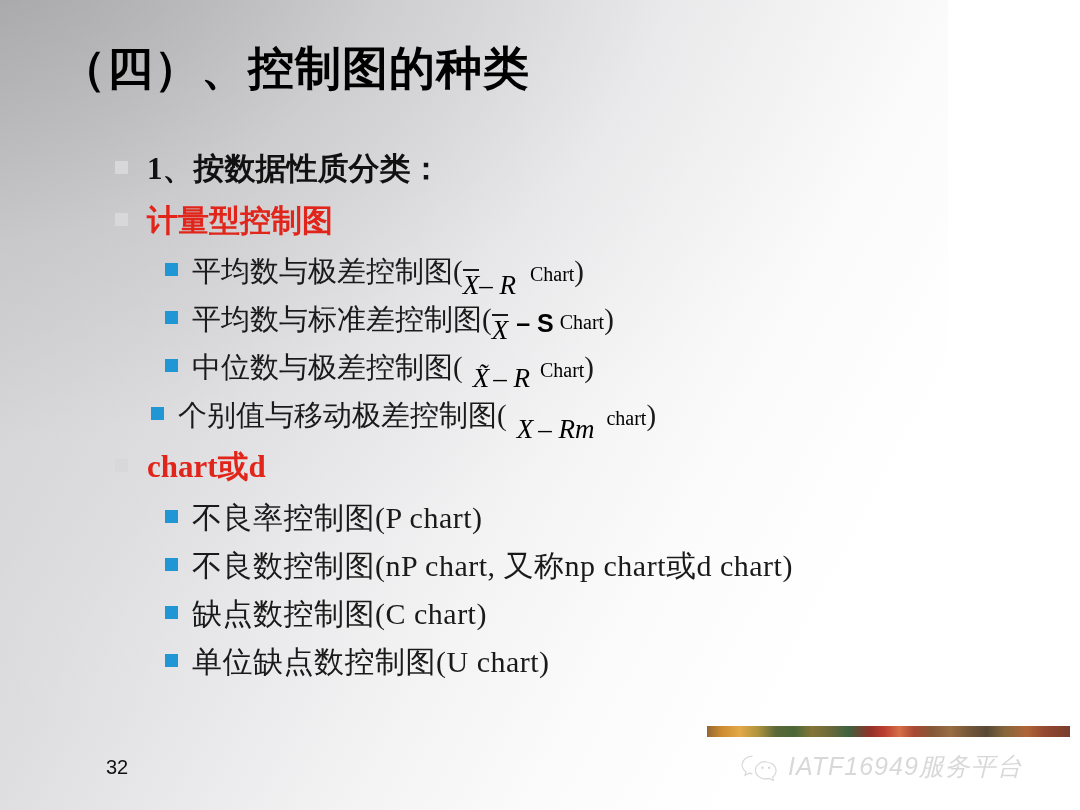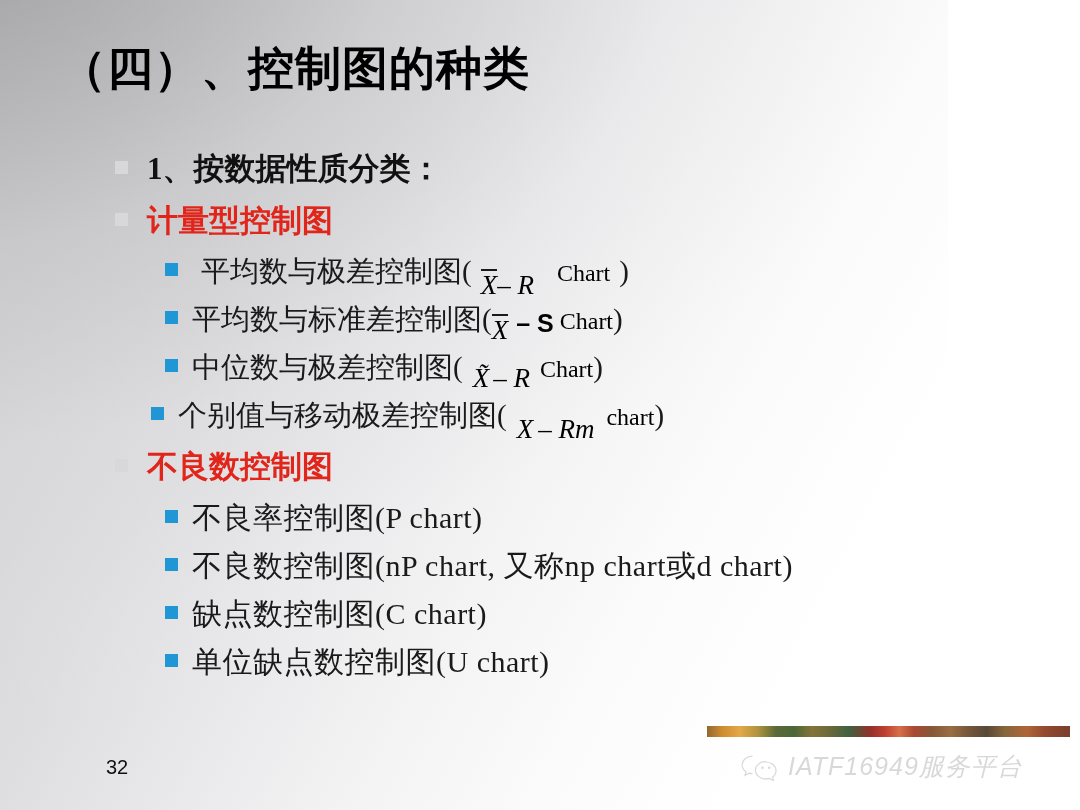--- a/index.html
+++ b/index.html
@@ -113,21 +113,21 @@
   }
   .sans-bold {
     font-family: "Liberation Sans", "DejaVu Sans", sans-serif;
     font-style: normal;
     font-weight: bold;
     font-size: 25px;
   }
   .chartword {
     font-style: normal;
     font-family: "Liberation Serif", "DejaVu Serif", serif;
-    font-size: 24px;
+    font-size: 20px;
   }
   .drop {
     position: relative;
     top: 13px;
   }
   .drop-sm {
     position: relative;
     top: 10px;
   }
   .mono-ish {
@@ -196,21 +196,21 @@
   <div class="row" style="left:115px; top:148px;">
     <span class="bullet-l1"></span>
     <span class="txt-black-bold">1、按数据性质分类：</span>
   </div>
 
   <div class="row" style="left:115px; top:200px;">
     <span class="bullet-l1"></span>
     <span class="txt-red-bold">计量型控制图</span>
   </div>
 
-  <div class="row" style="left:165px; top:252px;gap:9px;">
+  <div class="row" style="left:165px; top:252px;">
     <span class="bullet-l2"></span>
     <span class="txt-body">平均数与极差控制图(</span>
     <span class="formula drop"><span class="overbar">X</span><span>– R</span></span>
     <span class="chartword" style="padding-left:14px;">Chart</span>
     <span class="txt-body">)</span>
   </div>
 
   <div class="row" style="left:165px; top:300px;">
     <span class="bullet-l2"></span>
     <span class="txt-body">平均数与标准差控制图(</span>
@@ -231,21 +231,21 @@
   <div class="row" style="left:151px; top:396px;text-align:center;">
     <span class="bullet-l2"></span>
     <span class="txt-body">个别值与移动极差控制图(</span>
     <span class="formula drop" style="padding-left:10px;"><span>X</span><span style="padding-left:5px;">– Rm</span></span>
     <span class="chartword" style="padding-left:12px;">chart</span>
     <span class="txt-body">)</span>
   </div>
 
   <div class="row" style="left:115px; top:446px;">
     <span class="bullet-l1"></span>
-    <span class="txt-red-bold">不良数控制图</span>
+    <span class="txt-red-bold">chart或d</span>
   </div>
 
   <div class="row" style="left:165px; top:546px;">
     <span class="bullet-l2"></span>
     <span class="txt-body txt-body-lg mono-ish">不良数控制图(nP chart, 又称np chart或d chart)</span>
   </div>
 
   <div class="row" style="left:165px; top:498px;">
     <span class="bullet-l2"></span>
     <span class="txt-body txt-body-lg mono-ish">不良率控制图(P chart)</span>

